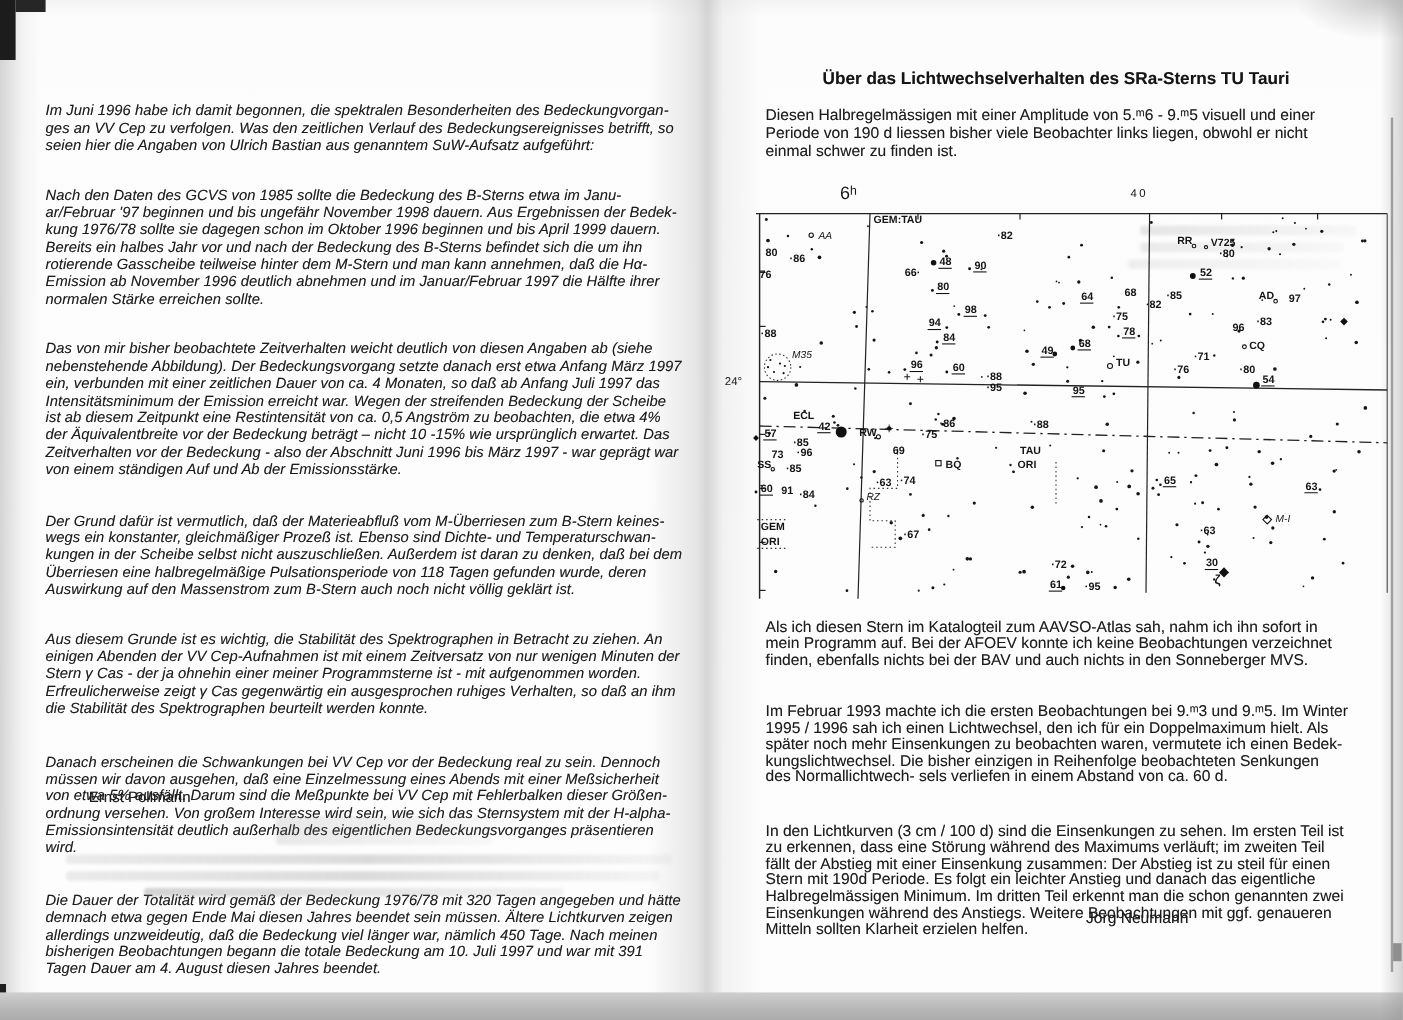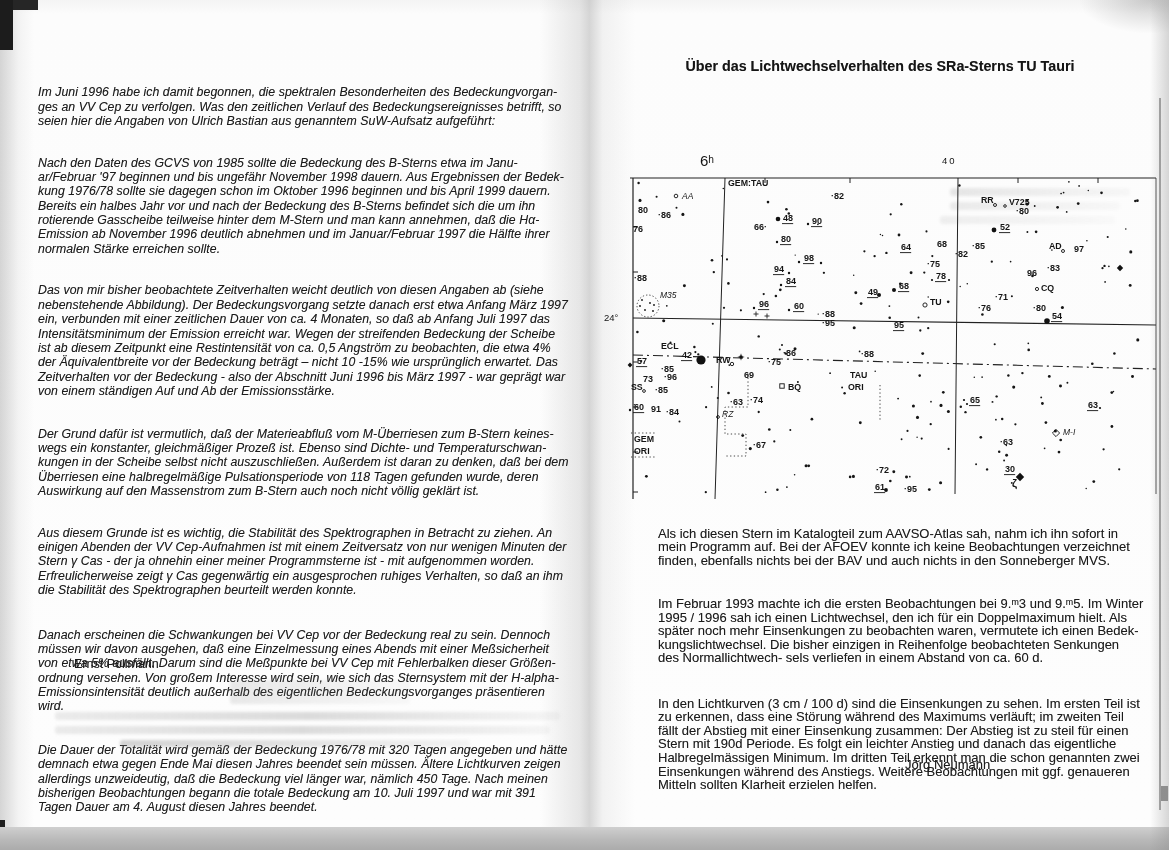--- a/index.html
+++ b/index.html
@@ -95,20 +95,23 @@
   <div class="sig soft" style="left:38px;top:657px;margin-left:36px;">Ernst Pollmann</div>
 
   <div class="ghost g2" style="left:55px;top:712px;width:505px;height:8px;"></div>
   <div class="ghost g2" style="left:55px;top:726px;width:495px;height:8px;"></div>
   <div class="ghost g1" style="left:120px;top:740px;width:350px;height:7px;"></div>
   <div class="ghost g1" style="left:230px;top:680px;width:180px;height:24px;opacity:.5;"></div>
 
 
   <div class="title soft" style="top:58px;">Über das Lichtwechselverhalten des SRa-Sterns TU Tauri</div>
 
+  <div class="body-text right-col soft" style="top:88px;line-height:15.2px;">Diesen Halbregelmässigen mit einer Amplitude von 5.ᵐ6 - 9.ᵐ5 visuell und einer
+Periode von 190 d liessen bisher viele Beobachter links liegen, obwohl er  nicht
+einmal schwer zu finden ist.</div>
 
   <div class="ghost g1" style="left:950px;top:188px;width:180px;height:8px;opacity:.55;"></div>
   <div class="ghost g1" style="left:950px;top:202px;width:170px;height:8px;opacity:.45;"></div>
   <div class="ghost g1" style="left:940px;top:216px;width:175px;height:8px;opacity:.35;"></div>
   <div class="tr-smudge"></div>
 
   <svg id="starchart" style="left:600px;top:150px;" width="569" height="365" viewBox="-28 -22 569 365">
       <circle cx="12.0" cy="28.4" r="1.53" fill="#161616"></circle>
       <circle cx="366.7" cy="172.2" r="1.04" fill="#161616"></circle>
       <circle cx="246.6" cy="84.1" r="1.17" fill="#161616"></circle>
@@ -467,21 +470,21 @@
       <text x="372" y="273" font-size="9" font-weight="600">·63</text>
       <text x="377" y="300" font-size="9" font-weight="600">30</text>
       <path d="M376 302.6h11.16" stroke="#111" stroke-width="0.9"></path>
       <text x="384" y="315" font-size="11" font-weight="600">ζ</text>
       <text x="248" y="301" font-size="9" font-weight="600">·72</text>
       <text x="247" y="318" font-size="9" font-weight="600">61</text>
       <path d="M246 320.6h11.16" stroke="#111" stroke-width="0.9"></path>
       <text x="276" y="320" font-size="9" font-weight="600">·95</text>
     </svg>
 
-  <div class="body-text right-col soft" style="top:513px;margin-left:20px;">
+  <div class="body-text right-col soft" style="top:502px;">
     <div class="para" style="margin-bottom:16px">Als ich  diesen Stern im Katalogteil zum AAVSO-Atlas sah, nahm ich ihn sofort in
 mein Programm auf. Bei der AFOEV  konnte ich keine Beobachtungen verzeichnet
 finden, ebenfalls nichts bei der BAV und auch nichts in den Sonneberger MVS.</div>
     <div class="para" style="margin-bottom:18px">Im Februar 1993 machte ich die ersten Beobachtungen bei 9.ᵐ3 und 9.ᵐ5. Im Winter
 1995 / 1996 sah ich einen Lichtwechsel, den ich für ein Doppelmaximum hielt. Als
 später noch mehr Einsenkungen zu beobachten waren, vermutete ich einen Bedek-
 kungslichtwechsel. Die bisher  einzigen in Reihenfolge beobachteten Senkungen
 des Normallichtwech- sels verliefen in einem Abstand von ca. 60 d.</div>
     <div class="para">In den Lichtkurven (3 cm / 100 d) sind die Einsenkungen zu sehen. Im ersten Teil ist
 zu erkennen, dass eine Störung während des Maximums verläuft; im zweiten Teil

